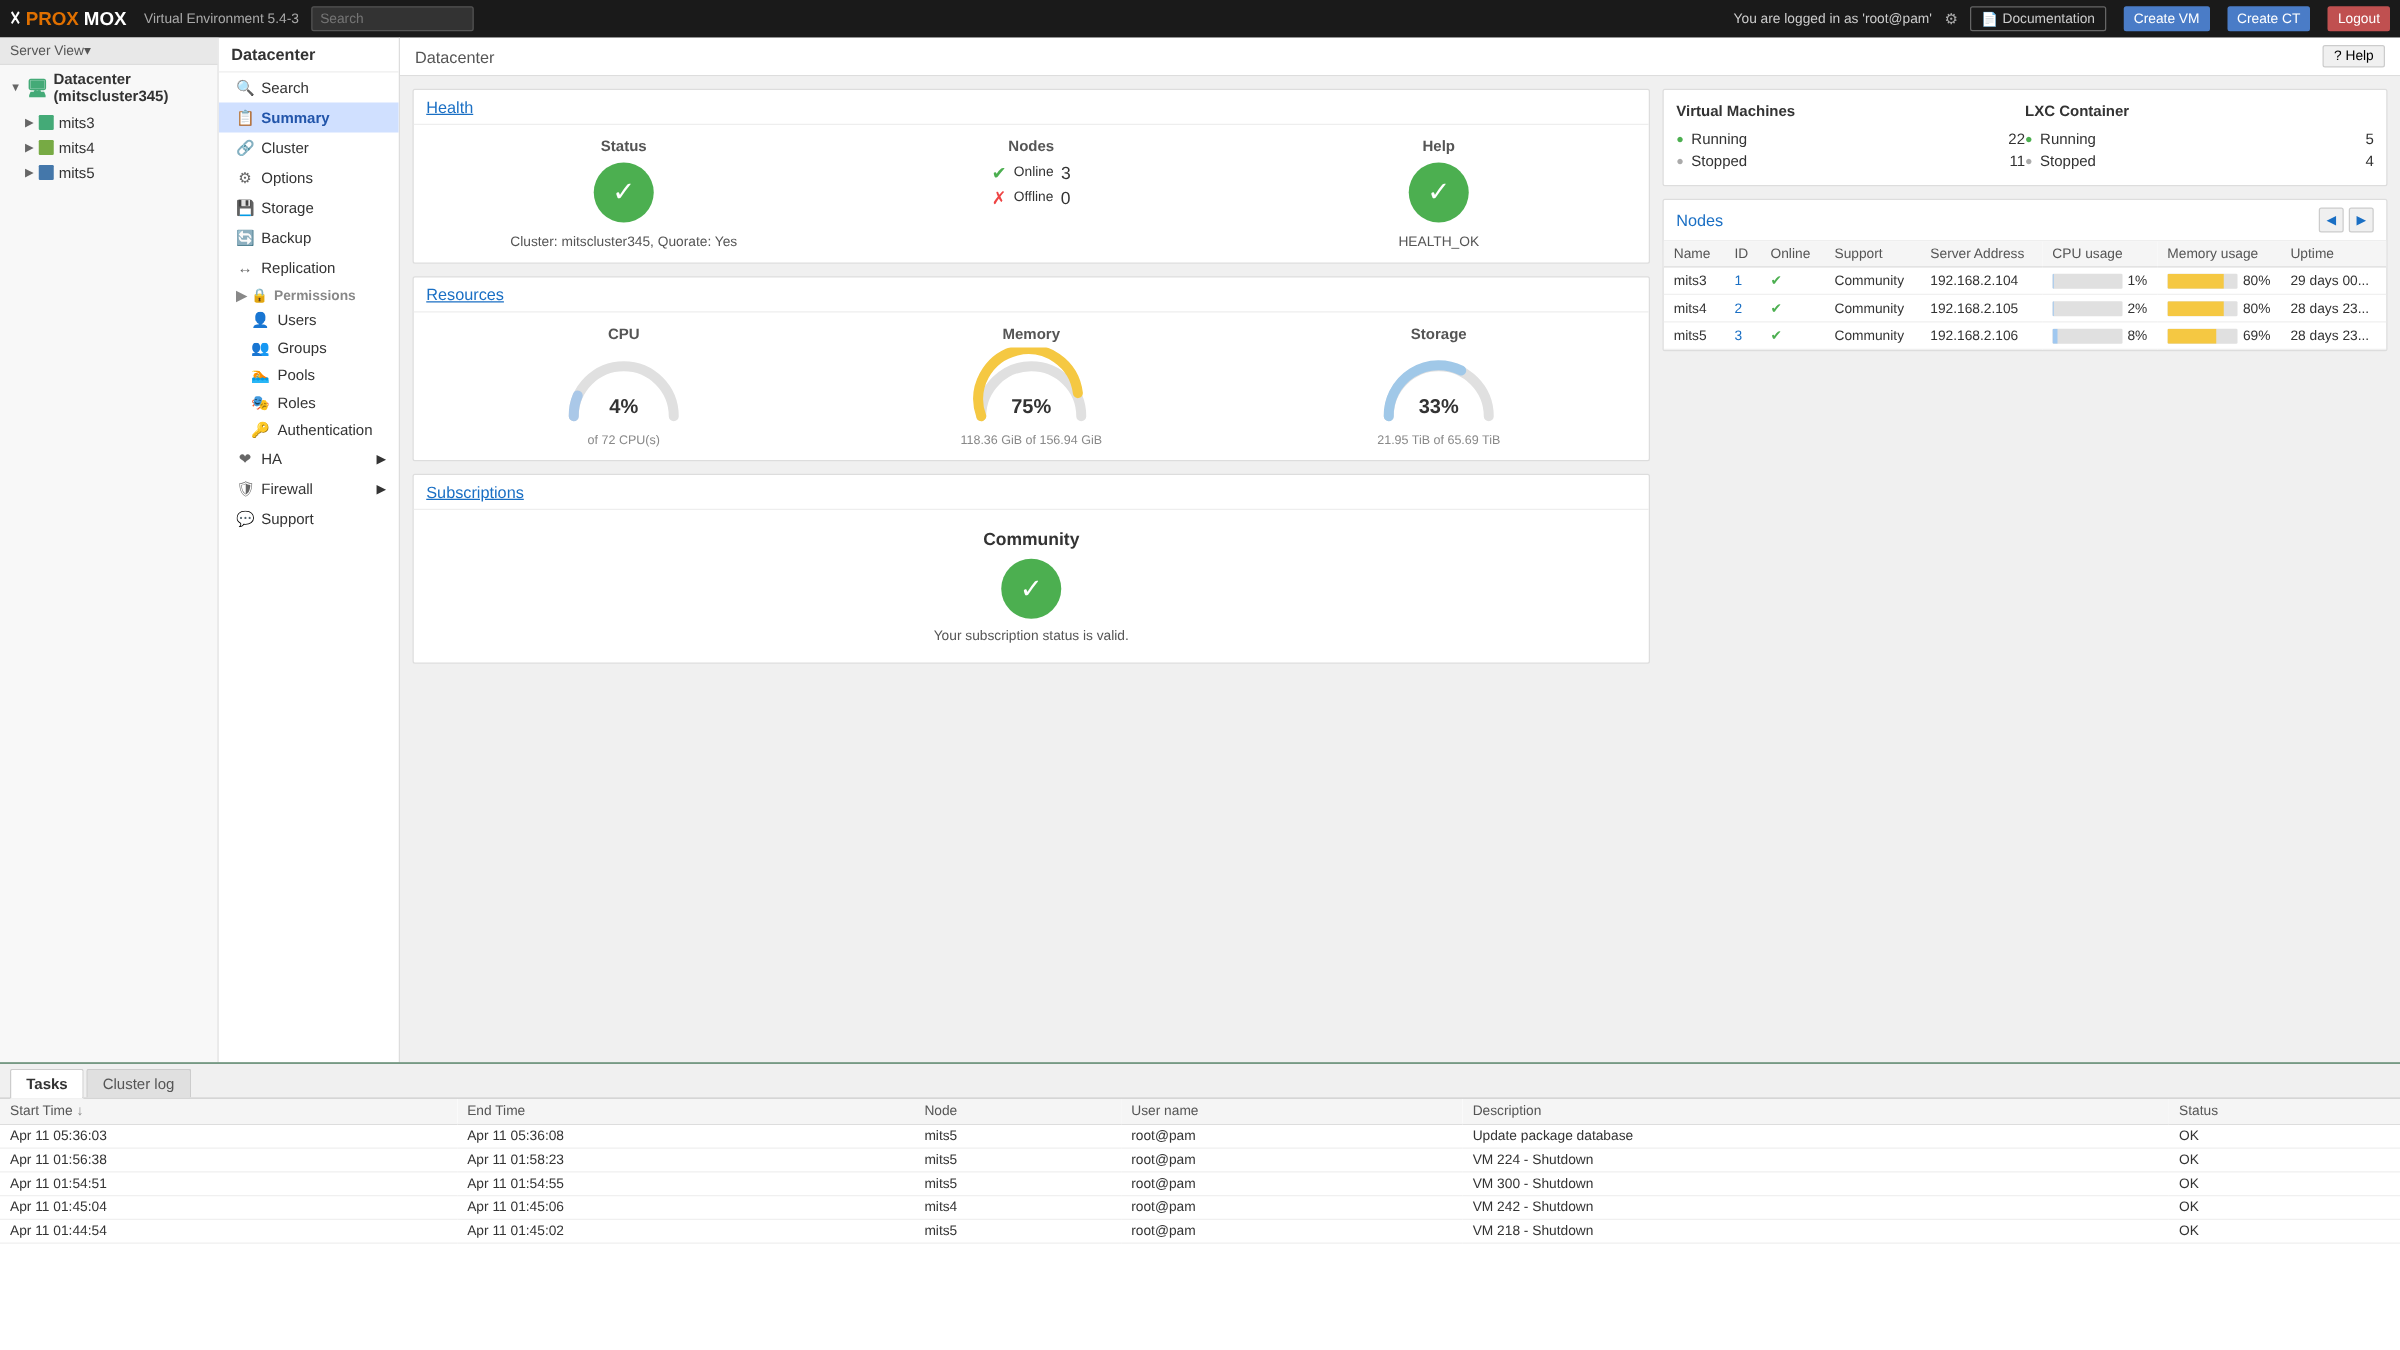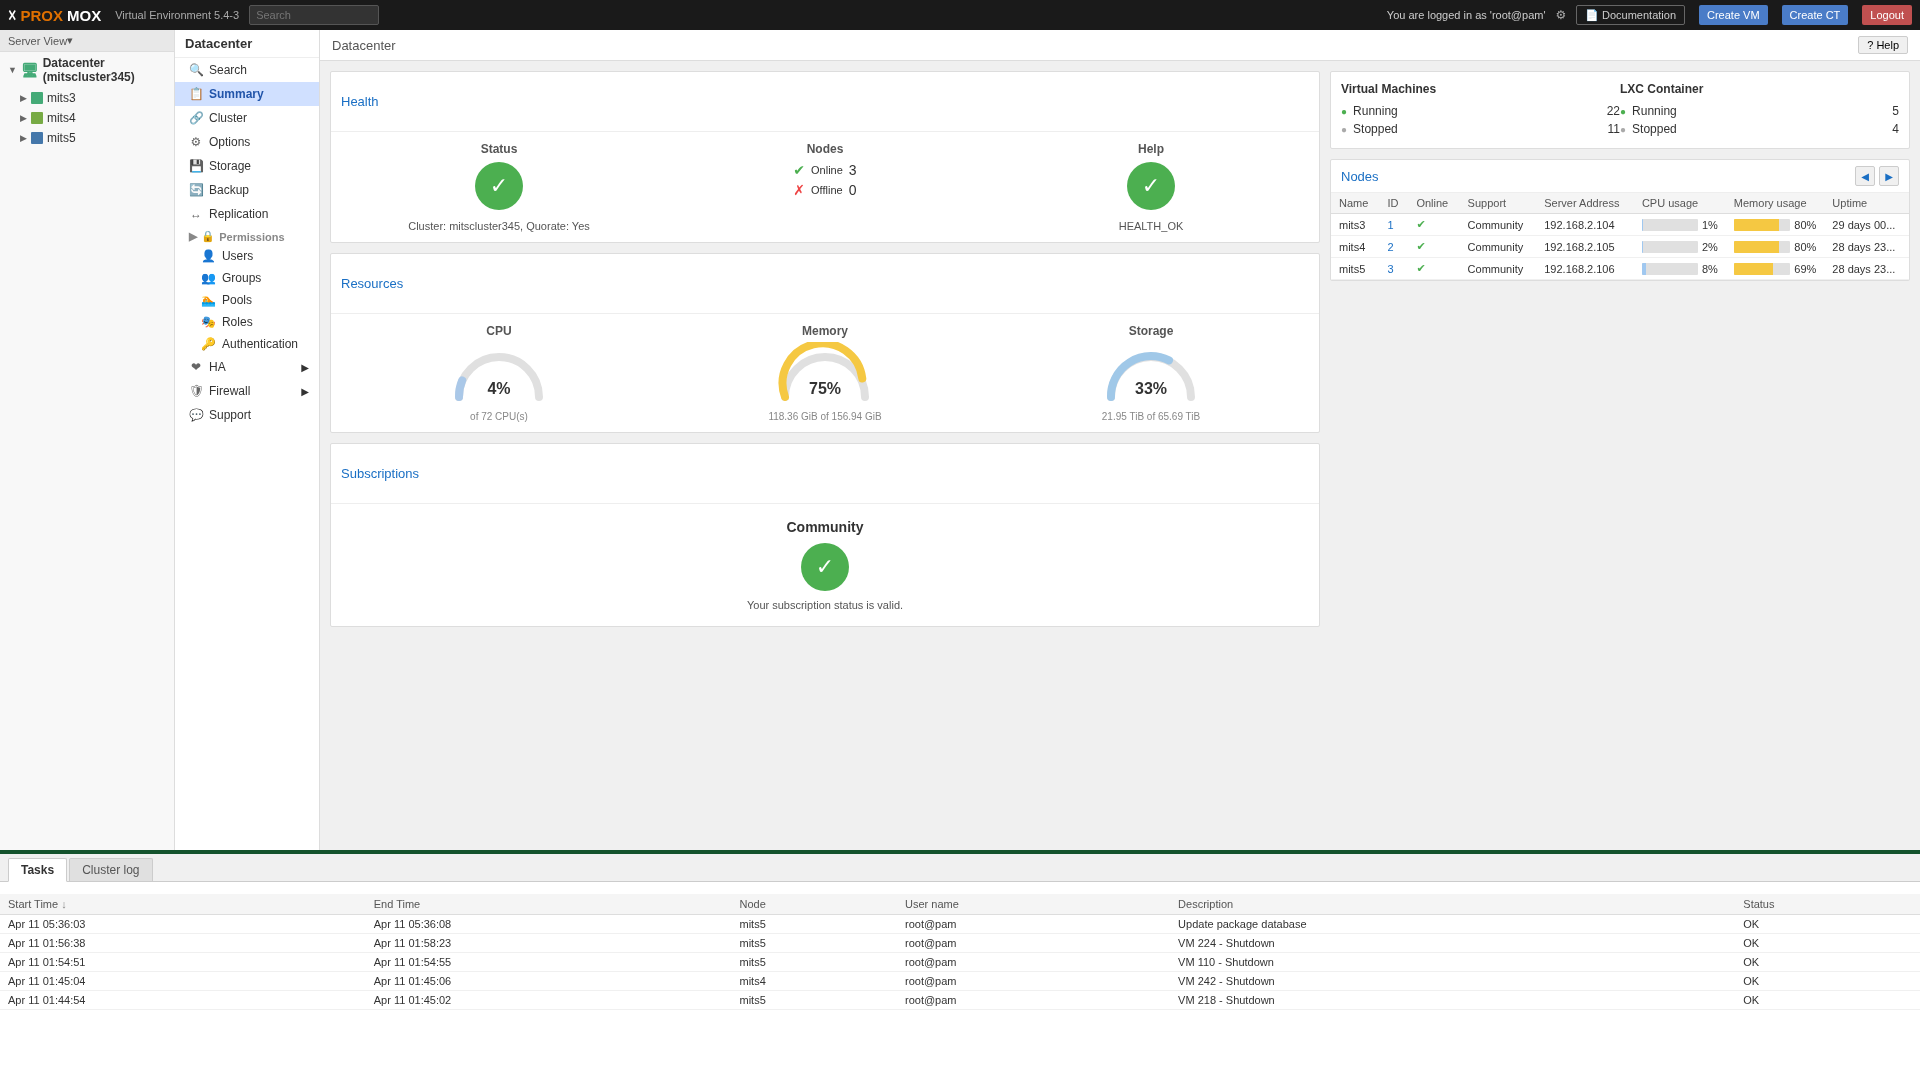--- a/index.html
+++ b/index.html
@@ -47,21 +47,21 @@
     
     #main-panel { flex: 1; display: flex; flex-direction: column; overflow: hidden; }
     #panel-header { background: #fff; border-bottom: 1px solid #ddd; padding: 6px 12px; font-size: 13px; color: #555; flex-shrink: 0; display: flex; align-items: center; justify-content: space-between; }
 
     
     #content-area { flex: 1; overflow-y: auto; padding: 10px; background: #f0f0f0; display: flex; gap: 10px; }
     #left-col { flex: 1; display: flex; flex-direction: column; gap: 10px; }
     #right-col { width: 580px; display: flex; flex-direction: column; gap: 10px; }
 
     .panel-box { background: #fff; border: 1px solid #ddd; border-radius: 2px; }
-    .panel-box-title { padding: 22px 10px; color: #1a6fc4; font-size: 13px; border-bottom: 1px solid #eee; font-weight: normal; }
+    .panel-box-title { padding: 6px 10px; color: #1a6fc4; font-size: 13px; border-bottom: 1px solid #eee; font-weight: normal; text-decoration: underline; }
 
     
     .health-grid { display: grid; grid-template-columns: 1fr 1fr 1fr; padding: 10px; gap: 10px; }
     .health-item { display: flex; flex-direction: column; align-items: center; gap: 6px; }
     .health-label { font-size: 12px; color: #555; font-weight: bold; }
     .green-check { width: 48px; height: 48px; background: #4caf50; border-radius: 50%; display: flex; align-items: center; justify-content: center; color: white; font-size: 22px; }
     .health-status-text { font-size: 11px; color: #555; margin-top: 4px; }
     .nodes-info { display: flex; flex-direction: column; gap: 4px; }
     .nodes-row { display: flex; align-items: center; gap: 6px; font-size: 11px; }
     .dot-green { color: #4caf50; font-size: 14px; }
@@ -96,21 +96,21 @@
     .usage-bar { display: flex; align-items: center; gap: 4px; }
     .bar-bg { background: #e0e0e0; height: 12px; flex: 1; border-radius: 1px; overflow: hidden; min-width: 50px; }
     .bar-fill { height: 100%; }
     .bar-lightblue { background: #a0c8f0; }
     .nodes-table-wrapper { padding: 0; }
     .nodes-header { display: flex; align-items: center; justify-content: space-between; padding: 6px 10px; color: #1a6fc4; font-size: 13px; border-bottom: 1px solid #eee; }
     .nodes-nav-btns { display: flex; gap: 4px; }
     .nav-arrow { width: 20px; height: 20px; background: #f0f0f0; border: 1px solid #ccc; cursor: pointer; display: flex; align-items: center; justify-content: center; font-size: 10px; border-radius: 2px; }
 
     
-    #bottom-area { height: 230px; background: #fff; border-top: 4px solid #14532d; display: flex; flex-direction: column; flex-shrink: 0; gap: 12px; }
+    #bottom-area { height: 230px; background: #fff; border-top: 1px solid #14532d; display: flex; flex-direction: column; flex-shrink: 0; }
     #tasks-tabs { display: flex; border-bottom: 1px solid #ccc; background: #f0f0f0; padding: 4px 8px 0; gap: 2px; }
     .tasks-tab { padding: 4px 12px; font-size: 12px; cursor: pointer; border: 1px solid #ccc; border-bottom: none; background: #e0e0e0; color: #555; border-radius: 2px 2px 0 0; }
     .tasks-tab.active { background: #fff; color: #333; font-weight: bold; border-bottom: 1px solid #fff; margin-bottom: -1px; }
     #tasks-table-container { overflow-y: auto; flex: 1; }
     .tasks-table { width: 100%; border-collapse: collapse; }
     .tasks-table th { padding: 4px 8px; text-align: left; font-size: 11px; border-bottom: 1px solid #ddd; background: #f5f5f5; font-weight: normal; color: #555; position: sticky; top: 0; cursor: pointer; }
     .tasks-table th .sort-arrow { color: #888; }
     .tasks-table td { padding: 3px 8px; font-size: 11px; border-bottom: 1px solid #f0f0f0; }
     .status-ok { color: #333; }
   </style>
@@ -498,21 +498,21 @@
     <td>mits5</td>
     <td>root@pam</td>
     <td>VM 224 - Shutdown</td>
     <td class="status-ok">OK</td>
   </tr>
           <tr>
     <td>Apr 11 01:54:51</td>
     <td>Apr 11 01:54:55</td>
     <td>mits5</td>
     <td>root@pam</td>
-    <td>VM 110 - Shutdown</td>
+    <td>VM 300 - Shutdown</td>
     <td class="status-ok">OK</td>
   </tr>
           <tr>
     <td>Apr 11 01:45:04</td>
     <td>Apr 11 01:45:06</td>
     <td>mits4</td>
     <td>root@pam</td>
     <td>VM 242 - Shutdown</td>
     <td class="status-ok">OK</td>
   </tr>

